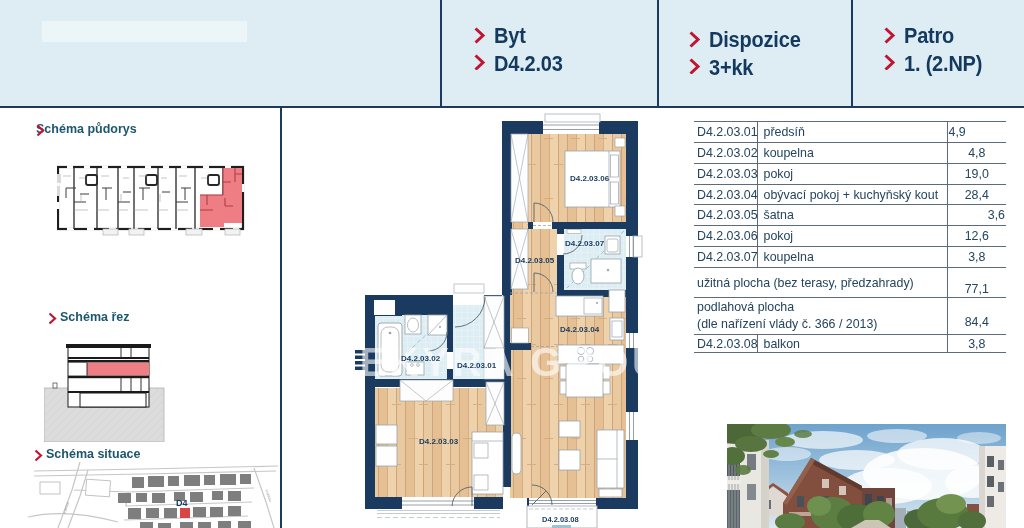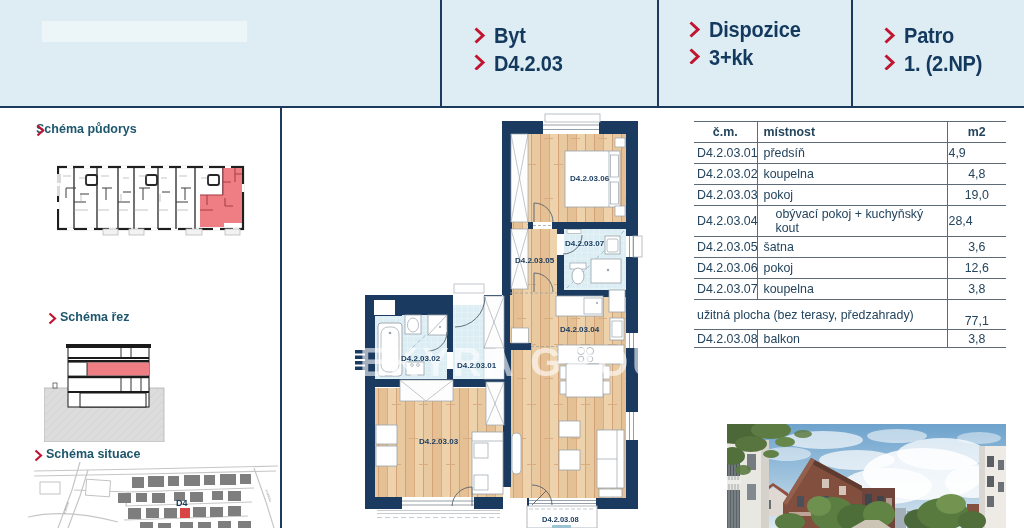--- a/index.html
+++ b/index.html
@@ -22,21 +22,21 @@
 <div class="abs" style="left:851px;top:0;width:2px;height:106px;background:#1b3a5c;"></div>
 
 <div class="abs" style="left:473px;top:22px;">
   <svg width="13" height="44" style="position:absolute;left:0;top:4px;">
     <polyline points="2.5,2.5 10,9.5 2.5,16.5" fill="none" stroke="#c11430" stroke-width="3"></polyline>
     <polyline points="2.5,29.5 10,36.5 2.5,43.5" fill="none" stroke="#c11430" stroke-width="3"></polyline>
   </svg>
   <div class="hdrtxt" style="margin-left:21px;">Byt<br>D4.2.03</div>
 </div>
 
-<div class="abs" style="left:688px;top:16px;">
+<div class="abs" style="left:688px;top:26px;">
   <svg width="13" height="44" style="position:absolute;left:0;top:4px;">
     <polyline points="2.5,2.5 10,9.5 2.5,16.5" fill="none" stroke="#c11430" stroke-width="3"></polyline>
     <polyline points="2.5,29.5 10,36.5 2.5,43.5" fill="none" stroke="#c11430" stroke-width="3"></polyline>
   </svg>
   <div class="hdrtxt" style="margin-left:21px;">Dispozice<br>3+kk</div>
 </div>
 
 <div class="abs" style="left:883px;top:22px;">
   <svg width="13" height="44" style="position:absolute;left:0;top:4px;">
     <polyline points="2.5,2.5 10,9.5 2.5,16.5" fill="none" stroke="#c11430" stroke-width="3"></polyline>
@@ -549,63 +549,62 @@
 </svg>
 
 <div class="abs" style="left:694px;top:121px;width:312px;color:#24455e;font-size:12.4px;">
   <table style="border-collapse:collapse;width:312px;table-layout:fixed;">
     <colgroup>
         <col style="width:63px">
         <col style="width:190px">
         <col style="width:59px">
       </colgroup>
     <tbody>
-        <tr style="height:21px;">
-      <td style="border:1px solid #5c6b77;border-left:none;border-right:none;text-align:center;font-weight:bold;">č.m.</td>
-      <td style="border:1px solid #5c6b77;border-right:none;padding-left:6px;font-weight:bold;">místnost</td>
-      <td style="border:1px solid #5c6b77;border-right:none;text-align:center;font-weight:bold;">m2</td>
-    </tr>
     <tr style="height:21px;">
       <td style="border:1px solid #5c6b77;border-left:none;border-right:none;padding-left:3px;">D4.2.03.01</td>
       <td style="border:1px solid #5c6b77;border-right:none;padding-left:6px;">předsíň</td>
       <td style="border:1px solid #5c6b77;border-right:none;text-align:left;">4,9</td>
     </tr>
     <tr style="height:21px;">
       <td style="border:1px solid #5c6b77;border-left:none;border-right:none;padding-left:3px;">D4.2.03.02</td>
       <td style="border:1px solid #5c6b77;border-right:none;padding-left:6px;">koupelna</td>
       <td style="border:1px solid #5c6b77;border-right:none;text-align:center;">4,8</td>
     </tr>
     <tr style="height:21px;">
       <td style="border:1px solid #5c6b77;border-left:none;border-right:none;padding-left:3px;">D4.2.03.03</td>
       <td style="border:1px solid #5c6b77;border-right:none;padding-left:6px;">pokoj</td>
       <td style="border:1px solid #5c6b77;border-right:none;text-align:center;">19,0</td>
     </tr>
     <tr style="height:20px;">
       <td style="border:1px solid #5c6b77;border-left:none;border-right:none;padding-left:3px;">D4.2.03.04</td>
-      <td style="border:1px solid #5c6b77;border-right:none;padding-left:18px;">obývací pokoj + kuchyňský kout</td>
-      <td style="border:1px solid #5c6b77;border-right:none;text-align:left;margin-top:24px;">28,4</td>
+      <td style="border:1px solid #5c6b77;border-right:none;padding-left:6px;">obývací pokoj + kuchyňský kout</td>
+      <td style="border:1px solid #5c6b77;border-right:none;text-align:center;margin-top:24px;">28,4</td>
     </tr>
     <tr style="height:21px;">
       <td style="border:1px solid #5c6b77;border-left:none;border-right:none;padding-left:3px;">D4.2.03.05</td>
       <td style="border:1px solid #5c6b77;border-right:none;padding-left:6px;">šatna</td>
-      <td style="border:1px solid #5c6b77;border-right:none;text-align:center;">3,6</td>
+      <td style="border:1px solid #5c6b77;border-right:none;text-align:right;">3,6</td>
     </tr>
     <tr style="height:21px;">
       <td style="border:1px solid #5c6b77;border-left:none;border-right:none;padding-left:3px;">D4.2.03.06</td>
       <td style="border:1px solid #5c6b77;border-right:none;padding-left:6px;">pokoj</td>
       <td style="border:1px solid #5c6b77;border-right:none;text-align:center;">12,6</td>
     </tr>
     <tr style="height:21px;">
       <td style="border:1px solid #5c6b77;border-left:none;border-right:none;padding-left:3px;">D4.2.03.07</td>
       <td style="border:1px solid #5c6b77;border-right:none;padding-left:6px;">koupelna</td>
       <td style="border:1px solid #5c6b77;border-right:none;text-align:center;">3,8</td>
     </tr>
     <tr style="height:26px;">
       <td colspan="2" style="border:1px solid #5c6b77;border-left:none;border-right:none;padding-left:3px;margin-left:16px;">užitná plocha (bez terasy, předzahrady)</td>
       <td style="border:1px solid #5c6b77;border-right:none;text-align:center;vertical-align:top;padding-top:14px;">77,1</td>
+    </tr>
+    <tr style="height:37px;">
+      <td colspan="2" style="border:1px solid #5c6b77;border-left:none;border-right:none;padding-left:3px;line-height:17px;">podlahová plocha<br>(dle nařízení vlády č. 366 / 2013)</td>
+      <td style="border:1px solid #5c6b77;border-right:none;text-align:center;vertical-align:bottom;padding-bottom:5px;">84,4</td>
     </tr>
     <tr style="height:18px;">
       <td style="border:1px solid #5c6b77;border-left:none;border-right:none;padding-left:3px;">D4.2.03.08</td>
       <td style="border:1px solid #5c6b77;border-right:none;padding-left:6px;">balkon</td>
       <td style="border:1px solid #5c6b77;border-right:none;text-align:center;">3,8</td>
     </tr>
   </tbody>
     </table>
 </div>
 

